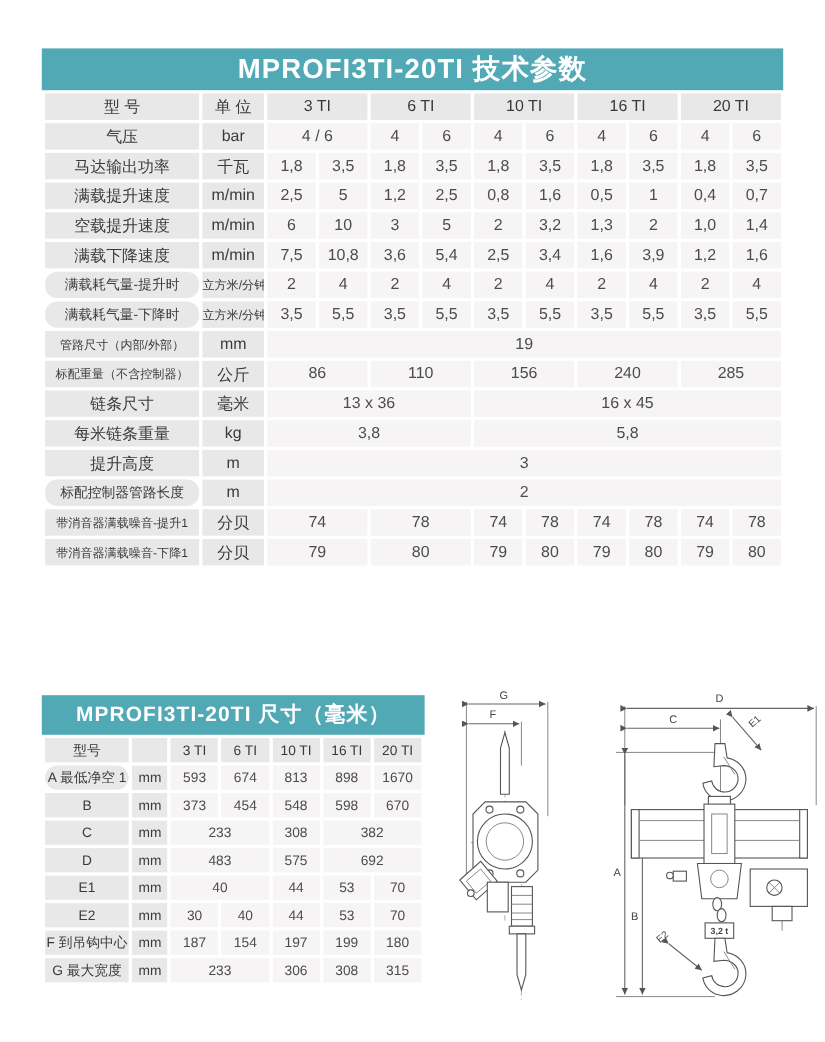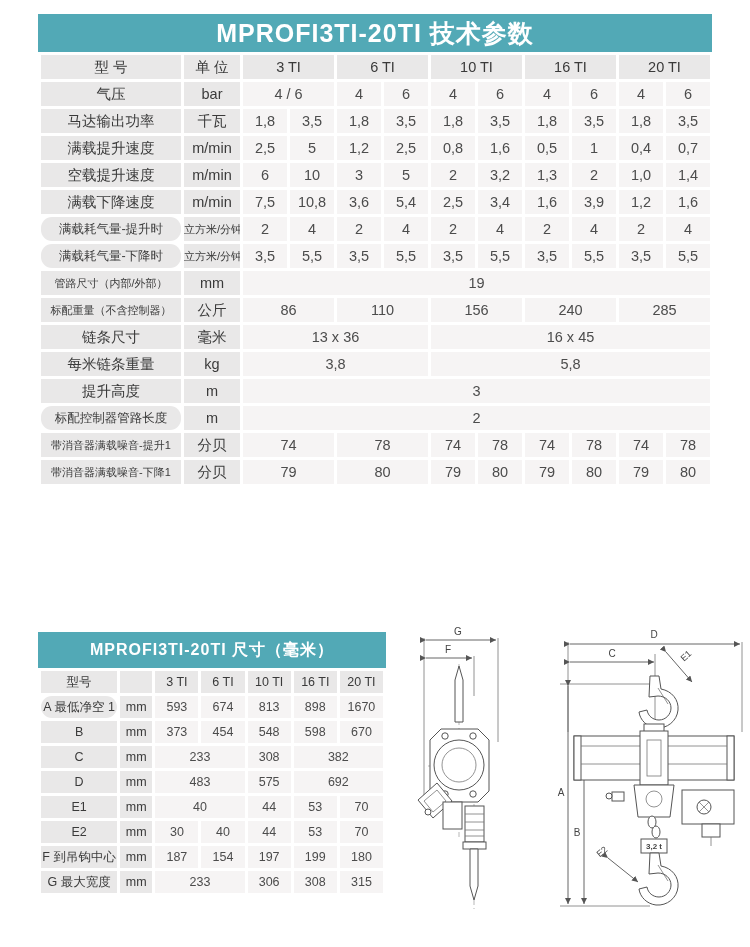--- a/index.html
+++ b/index.html
@@ -1,24 +1,24 @@
 <!DOCTYPE html>
 <html><head>
 <meta charset="utf-8">
 <style>
   html,body{margin:0;padding:0;background:#fff;}
   .page{position:relative;width:750px;height:947px;background:#ffffff;overflow:hidden;
         font-family:"Liberation Sans","DejaVu Sans",sans-serif;}
   .panel{position:absolute;}
   .panel-title{background:#52a9b6;color:#ffffff;font-weight:bold;text-align:center;
                letter-spacing:1px;}
-  .main-panel{left:38px;top:14px;width:674px;}
+  .main-panel{left:38px;top:44px;width:674px;}
   .main-panel .panel-title{height:38px;line-height:38px;font-size:25px;}
   .dim-panel{left:38px;top:632px;width:348px;}
-  .dim-panel .panel-title{height:36px;line-height:36px;font-size:16px;}
+  .dim-panel .panel-title{height:36px;line-height:36px;font-size:19px;}
   table{border-collapse:separate;border-spacing:3px;table-layout:fixed;}
   .main-panel table{width:674px;}
   .dim-panel table{width:348px;}
   th,td{padding:0;text-align:center;vertical-align:middle;overflow:hidden;white-space:nowrap;}
   .main-panel th,.main-panel td{height:24px;font-size:14.5px;}
   .dim-panel th,.dim-panel td{height:22px;font-size:12.5px;}
   .lbl{background:#e9e8e8;color:#3a3a3a;font-weight:400;}
   th.lbl{font-weight:400;}
   .val{background:#f6f4f4;color:#4c4c4c;}
   .small-txt{font-size:11px !important;}

